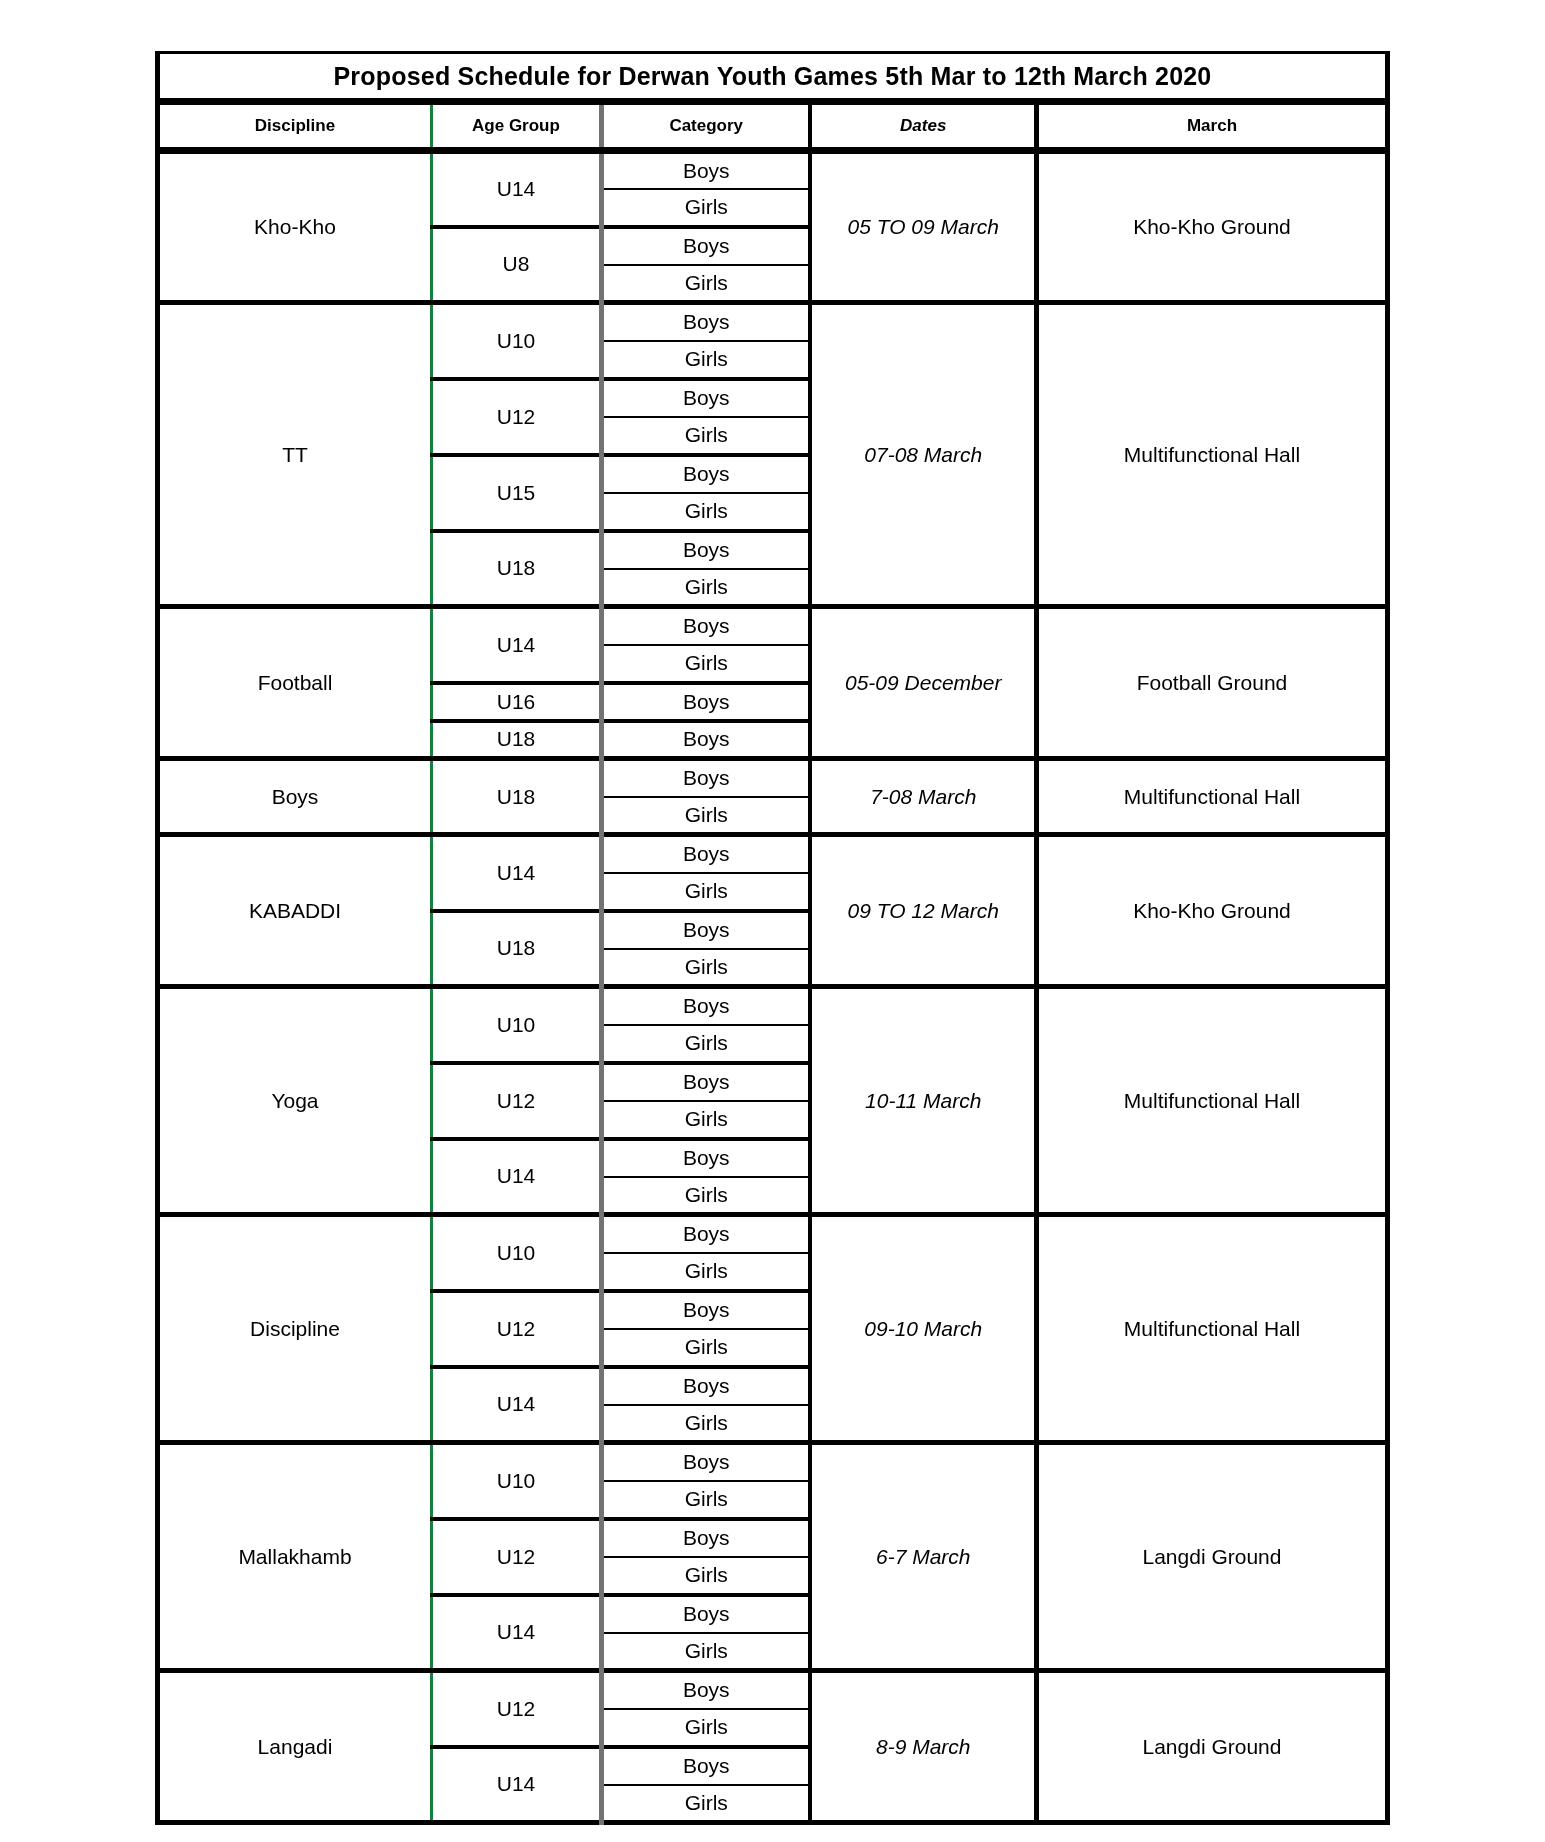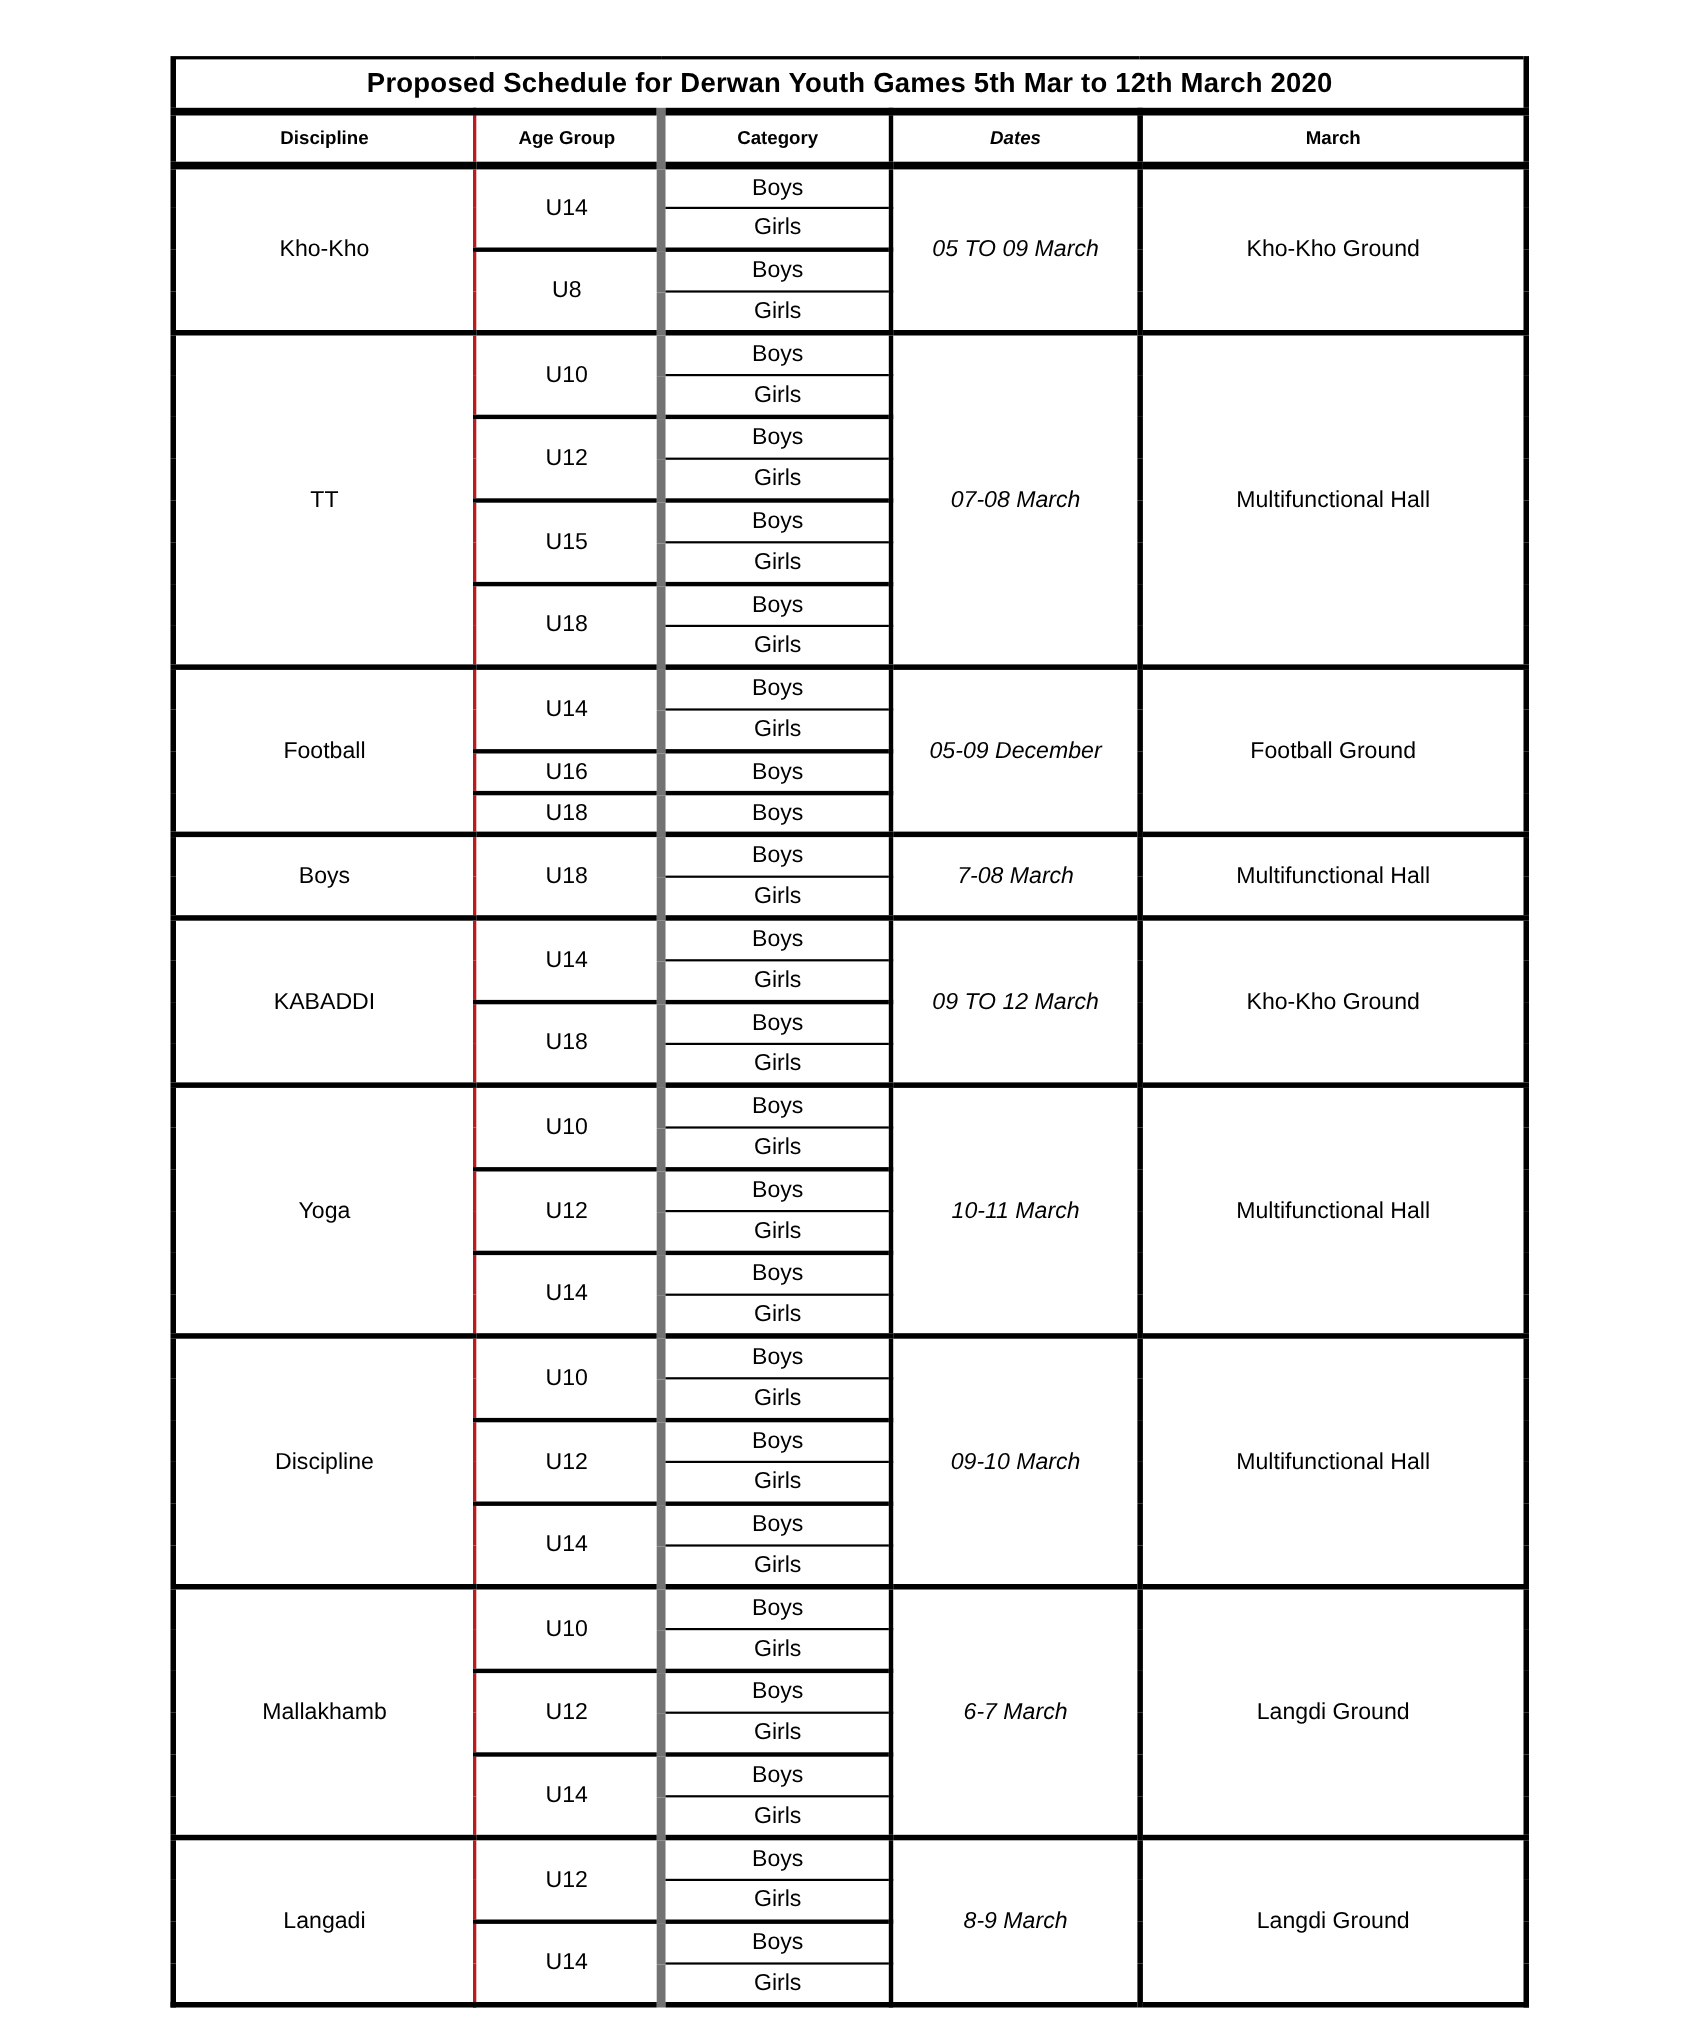--- a/index.html
+++ b/index.html
@@ -45,22 +45,22 @@
   .header-row th {
     font-weight: bold;
     font-size: 17px;
     height: 42px;
     border-bottom: 7px solid #000;
   }
   tbody tr { height: 38px; }
   tbody td { font-size: 21px; }
 
   
-  .c-agegroup  { border-left: 3px solid #b91c1c; }
-  .c-category  { border-left: 8px solid #737373; }
+  .c-agegroup  { border-left: 3px solid #15803d; }
+  .c-category  { border-left: 5px solid #737373; }
   .c-dates     { border-left: 4px solid #000; font-style: italic; }
   .c-venue     { border-left: 5px solid #000; }
 
   
   .sec-top  { border-top: 5px solid #000; }  
   .ag-top   { border-top: 4px solid #000; }  
   .cat-sep  { border-top: 2px solid #000; }  
 </style>
 </head>
 <body>

